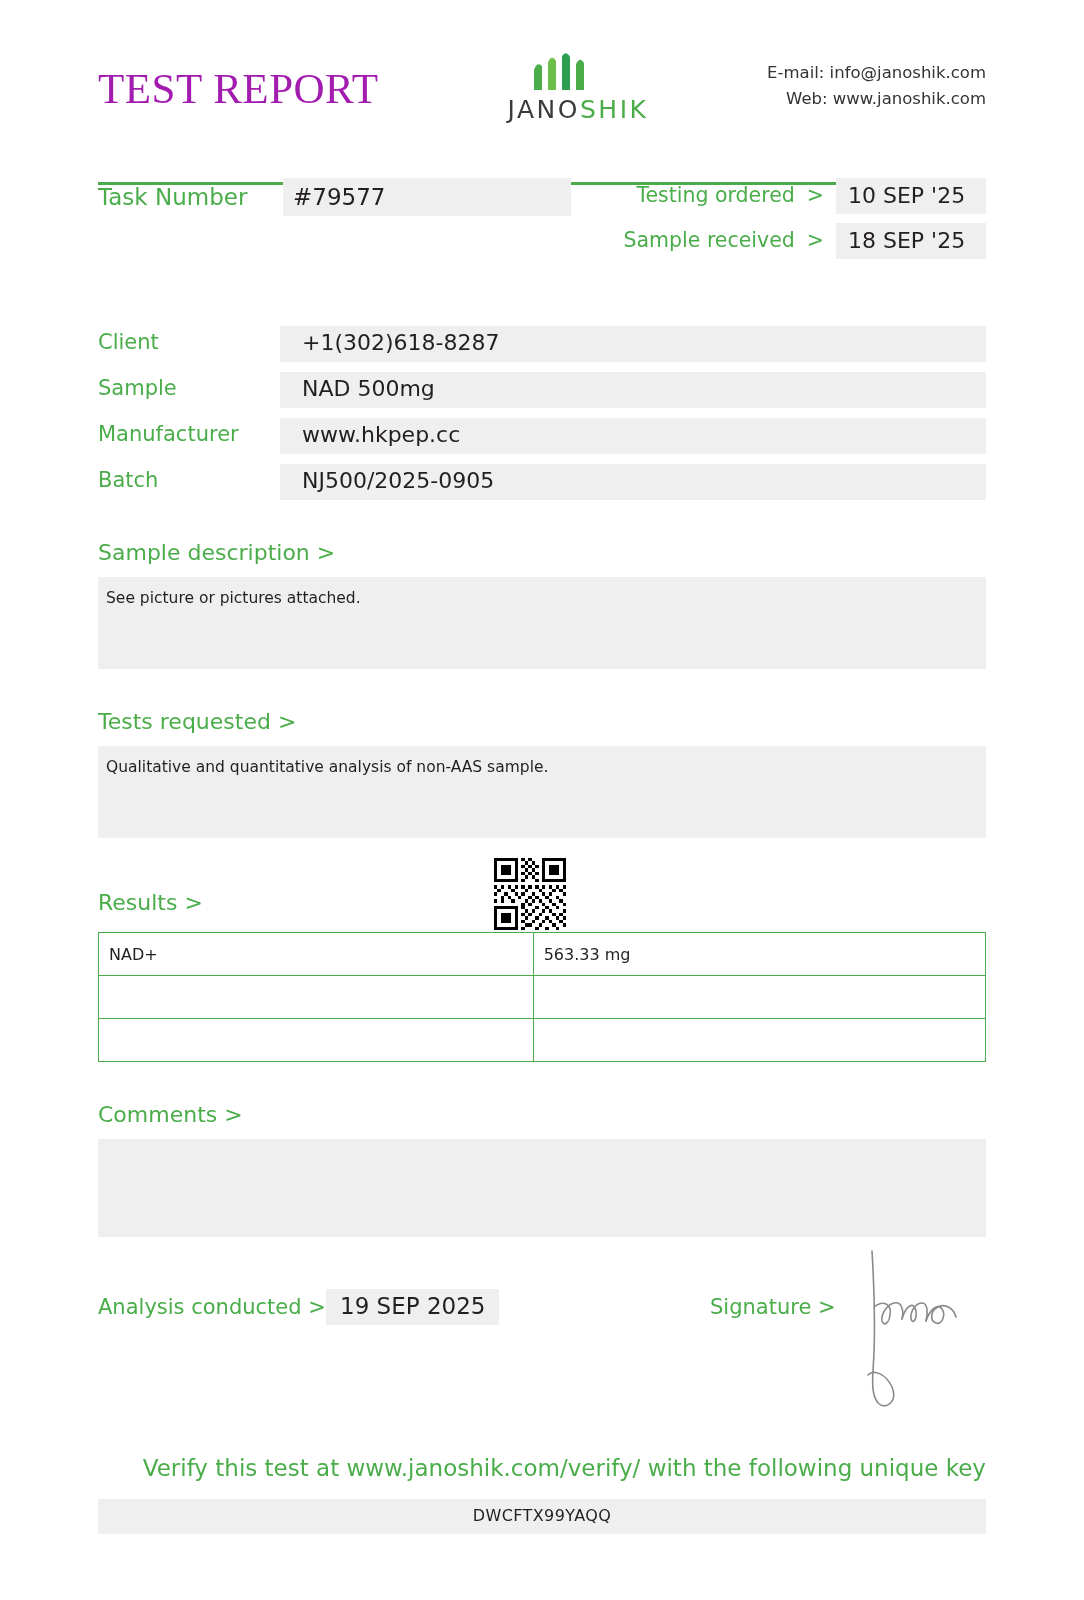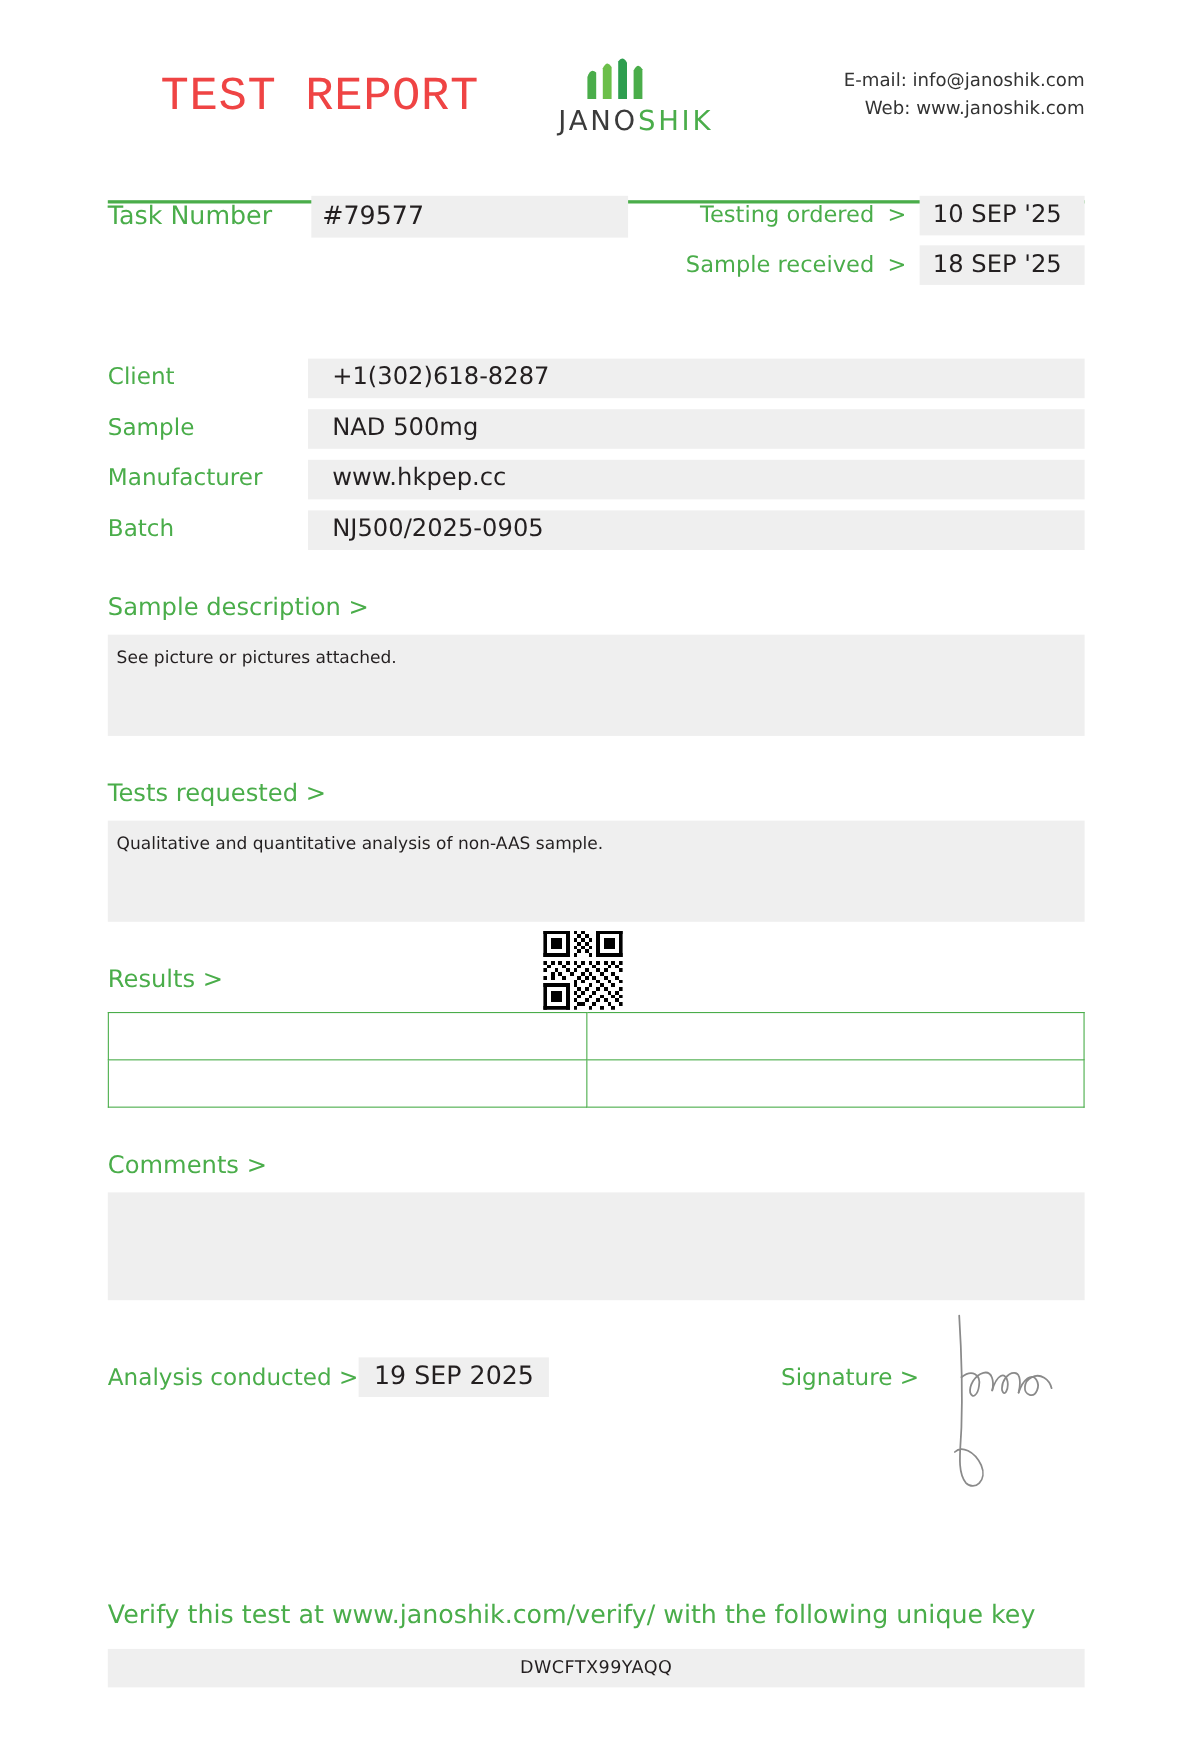--- a/index.html
+++ b/index.html
@@ -26,28 +26,27 @@
   
   .header {
     position: relative;
     height: 150px;
   }
   .title {
     position: absolute;
     left: 0;
     top: 88px;
     font-size: 43px;
-    color: #ef4444;
+    color: #a21caf;
     letter-spacing: 0.5px;
-    font-family: Liberation Mono, monospace;
+    font-family: Liberation Serif, serif;
     font-weight: 400;
     line-height: 1;
     transform: translateY(-50%);
     white-space: nowrap;
-    margin-left: 48px;
   }
   .logo {
     position: absolute;
     left: 365px;
     top: 52px;
     width: 230px;
     text-align: center;
   }
   .logo-mark {
     height: 40px;
@@ -175,21 +174,21 @@
     box-sizing: border-box;
     color: #231f20;
   }
   .comments-box {
     background: #efefef;
     height: 98px;
   }
   
   .results-head {
     position: relative;
-    margin-top: 40px;
+    margin-top: 52px;
     height: 40px;
   }
   .results-title {
     position: absolute;
     left: 0;
     top: 0;
     font-size: 22px;
     color: #4aad4a;
   }
   .qr {
@@ -254,21 +253,21 @@
   
   .verify {
     position: absolute;
     left: 98px;
     right: 98px;
     top: 1455px;
   }
   .verify-text {
     font-size: 23px;
     color: #4aad4a;
-    text-align: left;
+    text-align: right;
     white-space: nowrap;
   }
   .verify-key {
     margin-top: 18px;
     background: #efefef;
     text-align: center;
     font-size: 16px;
     padding: 7px 0 9px 0;
     letter-spacing: 0.4px;
   }
@@ -465,20 +464,24 @@
             <rect x="15" y="20" width="1" height="1"></rect>
           <rect x="18" y="20" width="1" height="1"></rect>
         </g>
       </svg>
     </div>
   </div>
 
   <table class="results">
     <tbody>
       <tr>
+        <td class="col1">NAD+</td>
+        <td>563.33 mg</td>
+      </tr>
+      <tr>
         <td class="col1"></td>
         <td></td>
       </tr>
       <tr>
         <td class="col1"></td>
         <td></td>
       </tr>
     </tbody>
   </table>
 

